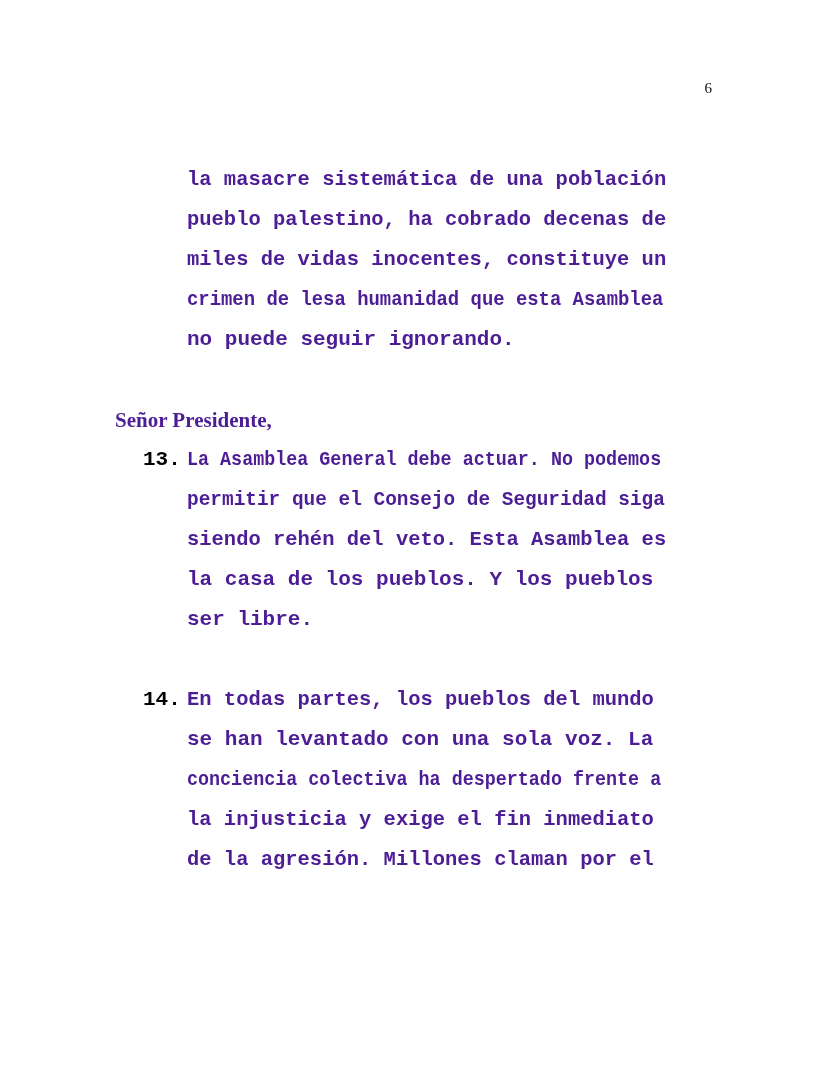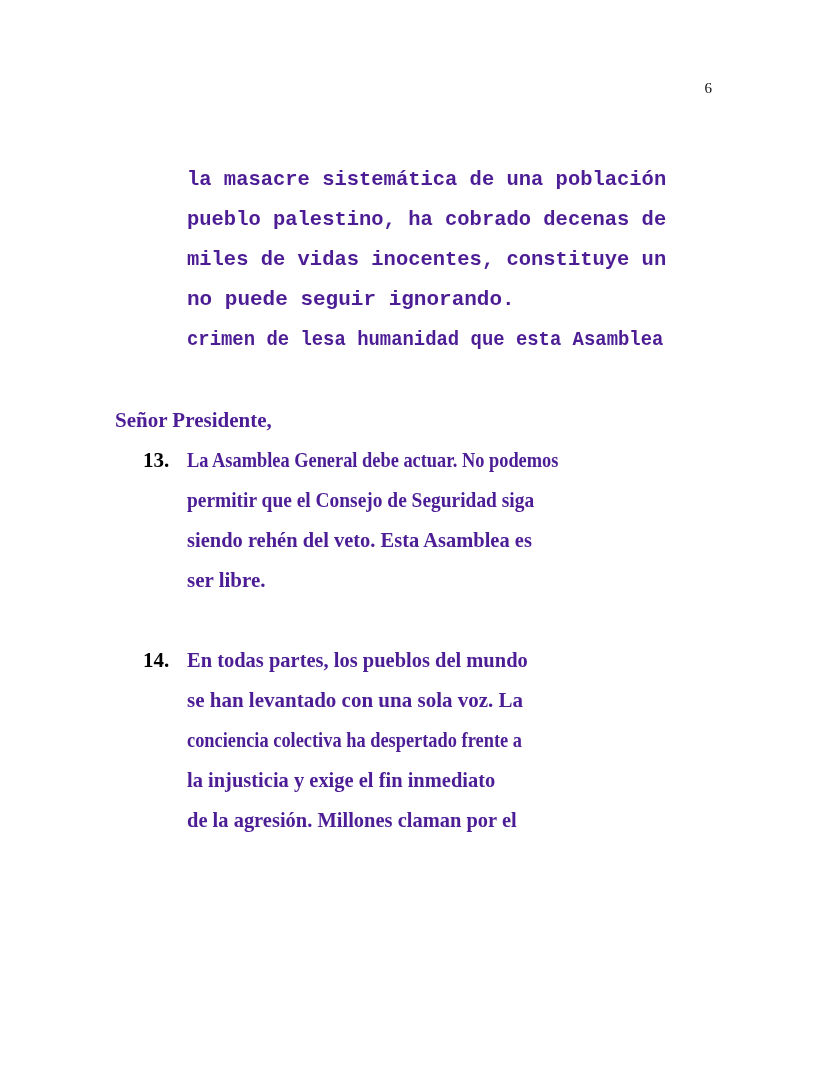--- a/index.html
+++ b/index.html
@@ -61,21 +61,20 @@
   }
   
   .spacer {
     display: block;
     height: 40px;
   }
   
   .numbered {
     position: relative;
     margin-left: 72px;
-    font-family: Liberation Serif, serif;
   }
   .numbered .marker {
     position: absolute;
     left: -44px;
     top: 0;
     height: 40px;
     line-height: 40px;
     font-size: 21px;
     font-weight: 700;
     color: #000000;
@@ -95,35 +94,36 @@
 <div class="page">
 
   <div class="page-number">6</div>
 
   <div class="body-block">
 
     <div class="para">
       <span class="ln indent"><span class="sq2">la masacre sistemática de una población</span></span>
       <span class="ln indent"><span class="sq2">pueblo palestino, ha cobrado decenas de</span></span>
       <span class="ln indent"><span class="sq2">miles de vidas inocentes, constituye un</span></span>
+      <span class="ln indent"><span class="sq5">crimen de lesa humanidad que esta Asamblea</span></span>
       <span class="ln indent"><span class="sq1">no puede seguir ignorando.</span></span>
-      <span class="ln indent"><span class="sq5">crimen de lesa humanidad que esta Asamblea</span></span>
     </div>
 
     <span class="spacer"></span>
 
     <div class="para">
       <span class="ln outdent"><span class="sq1">Señor Presidente,</span></span>
     </div>
 
     <div class="para numbered">
       <span class="marker">13.</span>
       <span class="ln"><span class="sq6">La Asamblea General debe actuar. No podemos</span></span>
       <span class="ln"><span class="sq4">permitir que el Consejo de Seguridad siga</span></span>
       <span class="ln"><span class="sq2">siendo rehén del veto. Esta Asamblea es</span></span>
+      <span class="ln"><span class="sq1">la casa de los pueblos. Y los pueblos</span></span>
       <span class="ln"><span class="sq1">ser libre.</span></span>
     </div>
 
     <span class="spacer"></span>
 
     <div class="para numbered">
       <span class="marker">14.</span>
       <span class="ln"><span class="sq2">En todas partes, los pueblos del mundo</span></span>
       <span class="ln"><span class="sq1">se han levantado con una sola voz. La</span></span>
       <span class="ln"><span class="sq6">conciencia colectiva ha despertado frente a</span></span>

